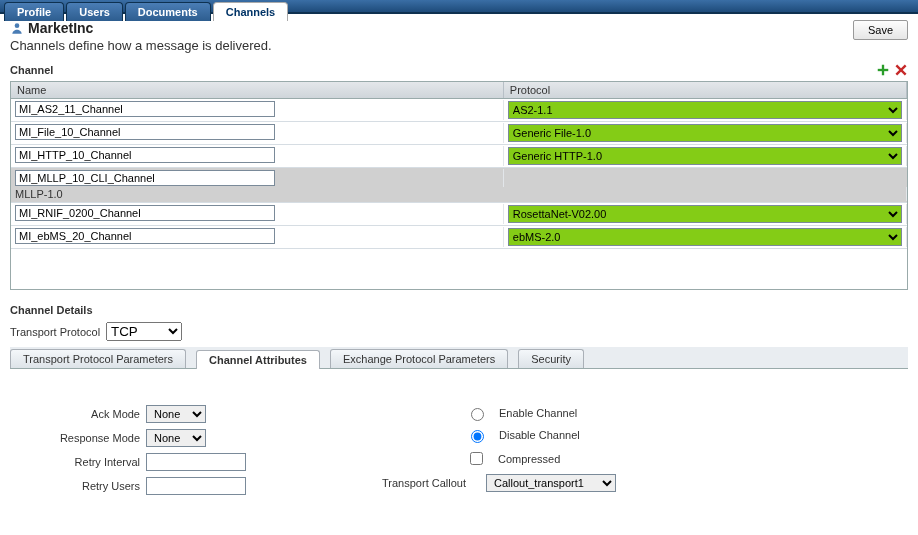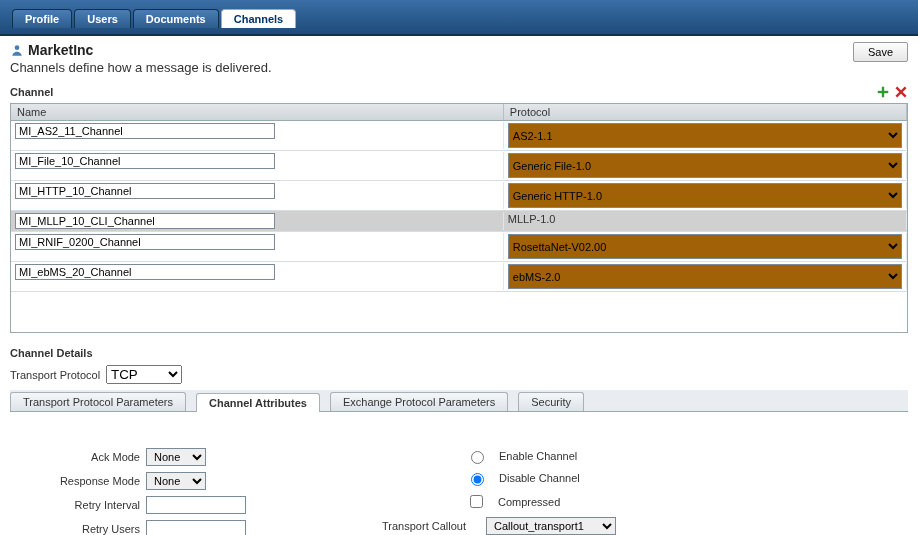--- a/index.html
+++ b/index.html
@@ -8,24 +8,24 @@
     font-family: Tahoma, Arial, sans-serif;
     font-size: 11px;
     color: #333;
     background: #fff;
     width: 918px;
     height: 535px;
     overflow: hidden;
   }
   .tab-bar {
     background: linear-gradient(#3a6ea5, #1e4b7a);
-    height: 36px;
-    display: flex;
-    align-items: center;
-    padding: 2px 4px 0 12px;
+    height: 14px;
+    display: flex;
+    align-items: flex-start;
+    padding: 2px 4px 0 4px;
     border-bottom: 2px solid #0e3150;
   }
   .tab {
     padding: 3px 12px;
     margin-right: 2px;
     border-radius: 4px 4px 0 0;
     font-weight: bold;
     cursor: pointer;
     background: linear-gradient(#4a7db5, #2d5d8f);
     color: #fff;
@@ -84,37 +84,37 @@
     padding: 2px 6px;
     font-weight: normal;
     color: #333;
     border-right: 1px solid #b7bfc6;
   }
   .ct-row {
     display: flex;
     border-bottom: 1px solid #d6dde3;
     padding: 1px 0;
   }
-  .ct-row.selected { background: #d0d0d0; }
+  .ct-row.selected { background: #d0d0d0; flex-direction: column; }
   .ct-row .cell { padding: 1px 4px; border-right: 1px solid #e2e6ea; }
   .col-name { width: 55%; }
   .col-proto { flex: 1; }
   .name-input {
     width: 260px;
     border: 1px solid #7a8a99;
     font: inherit;
     padding: 1px 3px;
     height: 16px;
   }
   .proto-select {
     width: 100%;
     border: 1px solid #7a8a99;
     font: inherit;
-    height: 25px;
-    background: #a16207;
+    height: 18px;
+    background: #84cc16;
   }
   .filler { height: 40px; background:#fff; }
   .details-title {
     font-weight: bold;
     margin: 14px 0 6px 0;
     color: #333;
   }
   .transport-row { display:flex; align-items:center; gap:6px; margin-bottom:6px; }
   .sub-tabs {
     display:flex;

